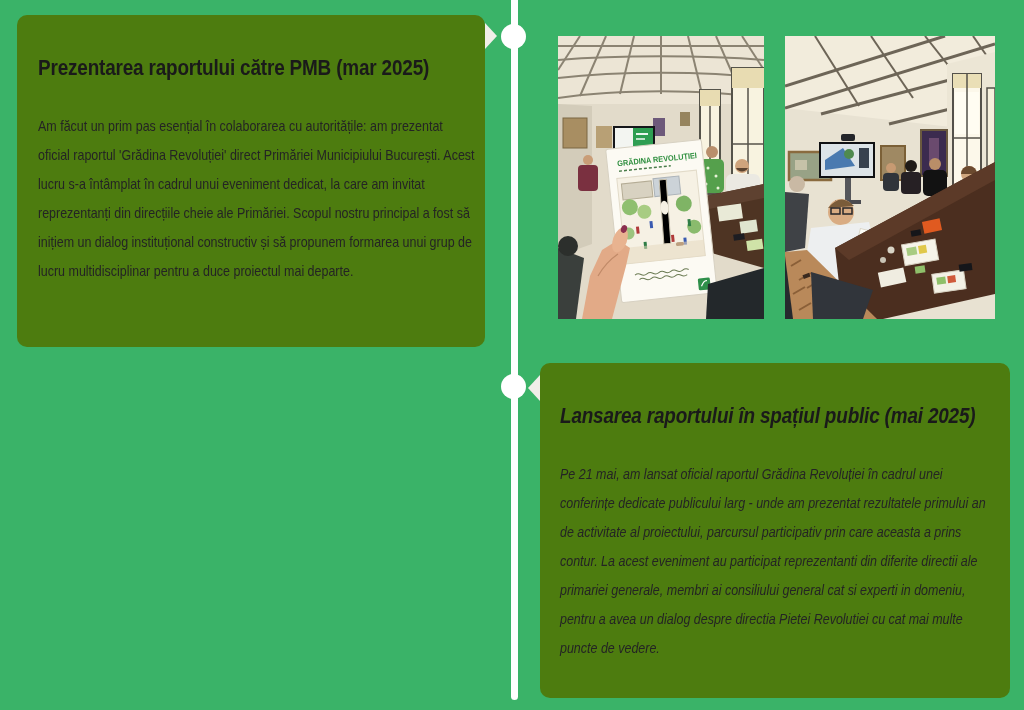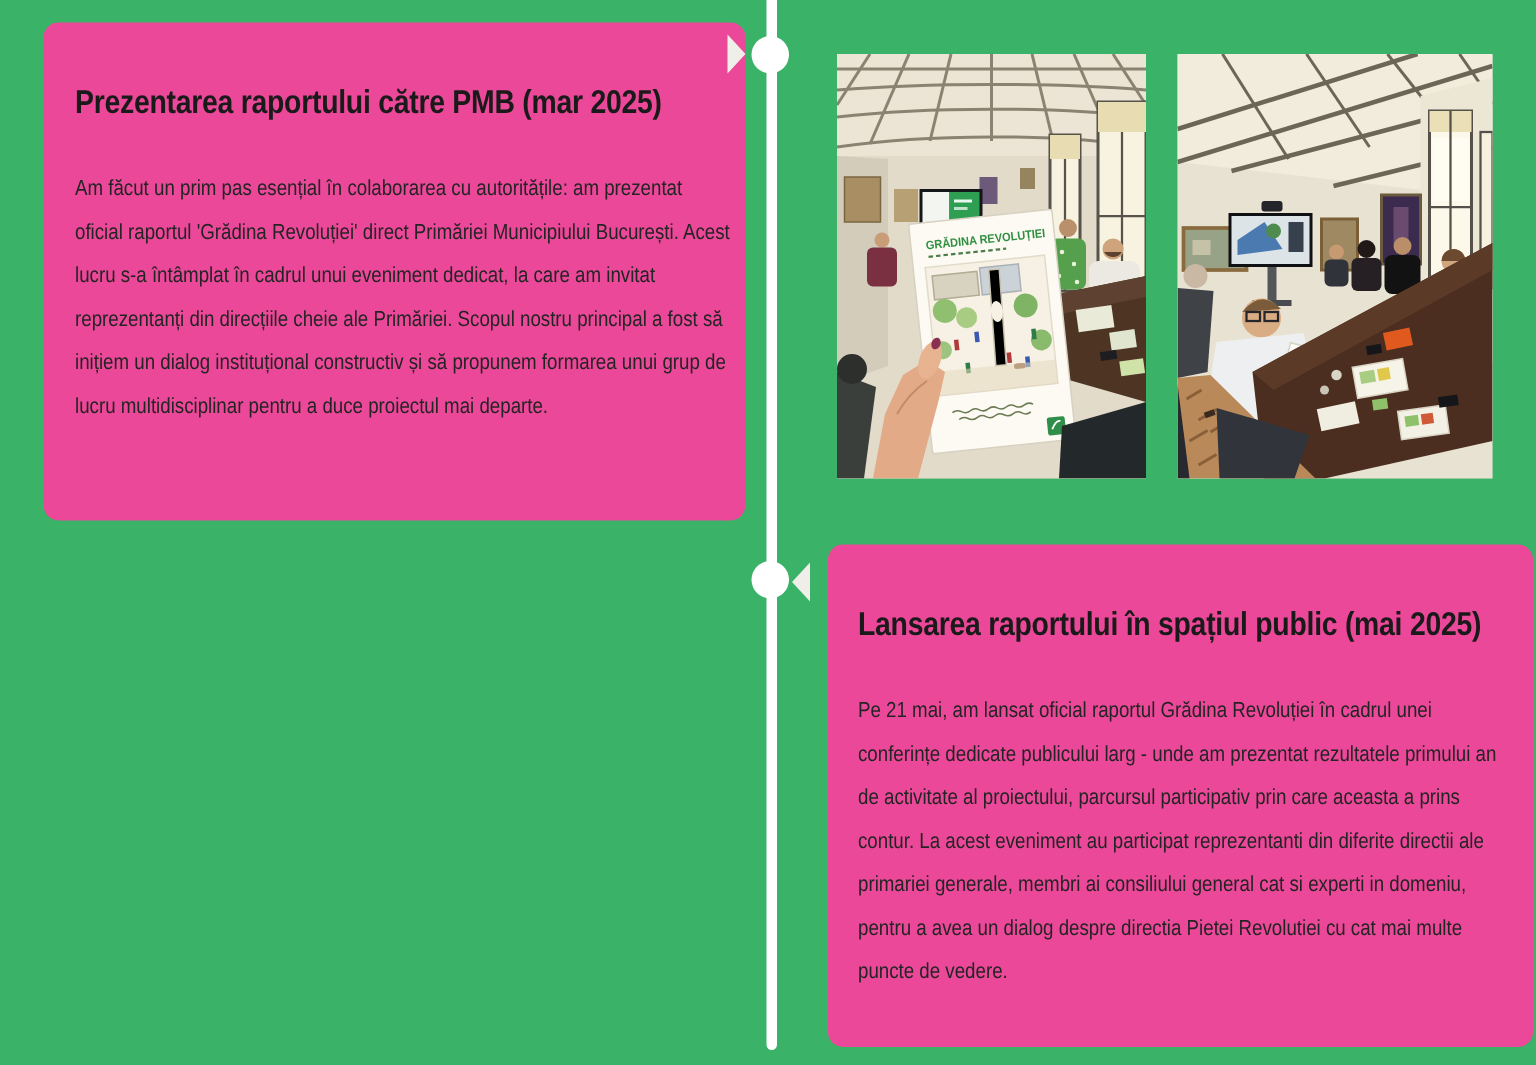--- a/index.html
+++ b/index.html
@@ -6,23 +6,23 @@
   .page{position:relative;width:1024px;height:710px;background:#3ab368;
         font-family:"Liberation Sans",sans-serif;overflow:hidden;}
 
   
   .tl-line{position:absolute;left:511px;top:0;width:7px;height:700px;background:#fff;border-radius:0 0 4px 4px;}
   .tl-dot{position:absolute;width:25px;height:25px;border-radius:50%;background:#fff;}
   .dot-1{left:501px;top:24px;}
   .dot-2{left:501px;top:374px;}
 
   
-  .card{position:absolute;background:#ec4899;border-radius:10px;overflow:hidden;margin-left:12px;}
+  .card{position:absolute;background:#4d7c0f;border-radius:10px;overflow:hidden;}
   .card-1{left:17px;top:15px;width:468px;height:332px;}
-  .card-2{left:540px;top:363px;width:470px;height:335px;}
+  .card-2{left:540px;top:363px;width:470px;height:335px;font-style:italic;}
   .card h2{margin:36px 0 0;padding:0;font-size:22px;line-height:33px;font-weight:700;
            color:#1a1a1a;letter-spacing:-0.2px;transform:scaleX(.86);transform-origin:0 0;}
   .card-1 h2{margin-left:21px;width:470px;}
   .card-2 h2{margin-left:20px;width:505px;}
   .card p{margin:28px 0 0;padding:0;font-size:14.5px;line-height:29px;color:#242424;
           transform:scaleX(.86);transform-origin:0 0;}
   .card-1 p{margin-left:21px;width:508px;}
   .card-2 p{margin-left:20px;width:508px;}
 
   

